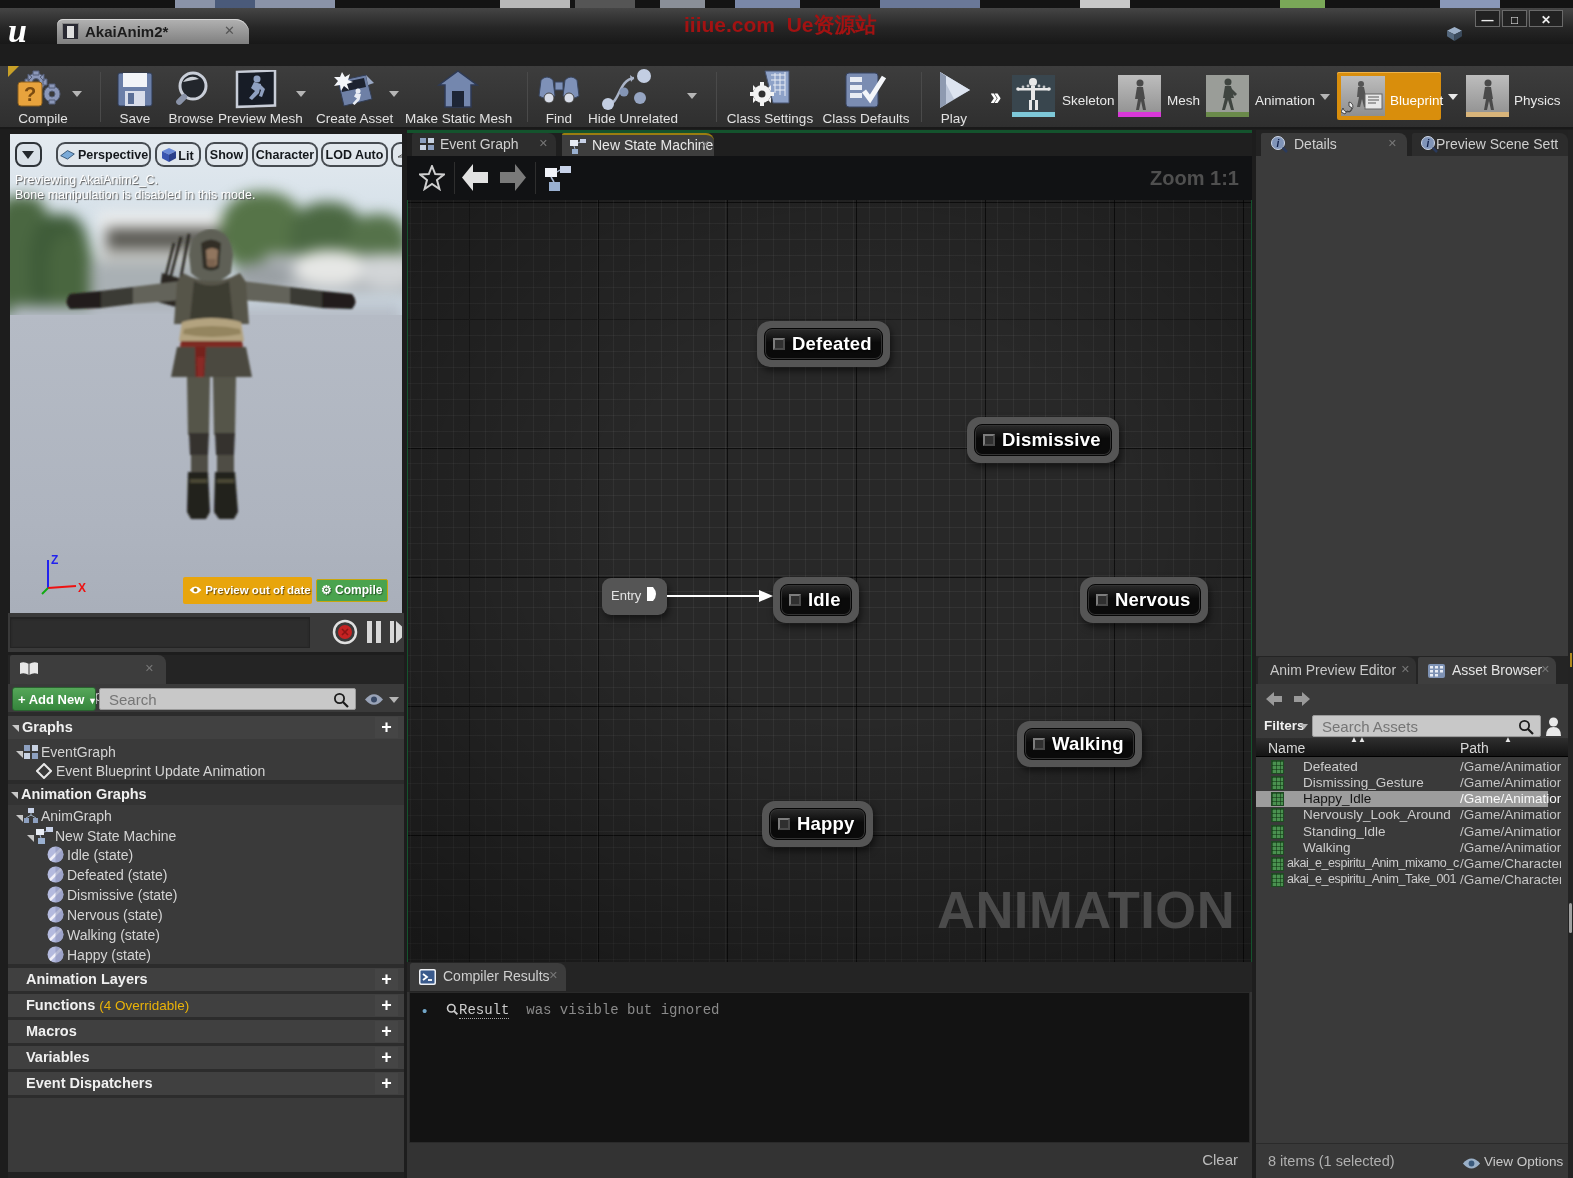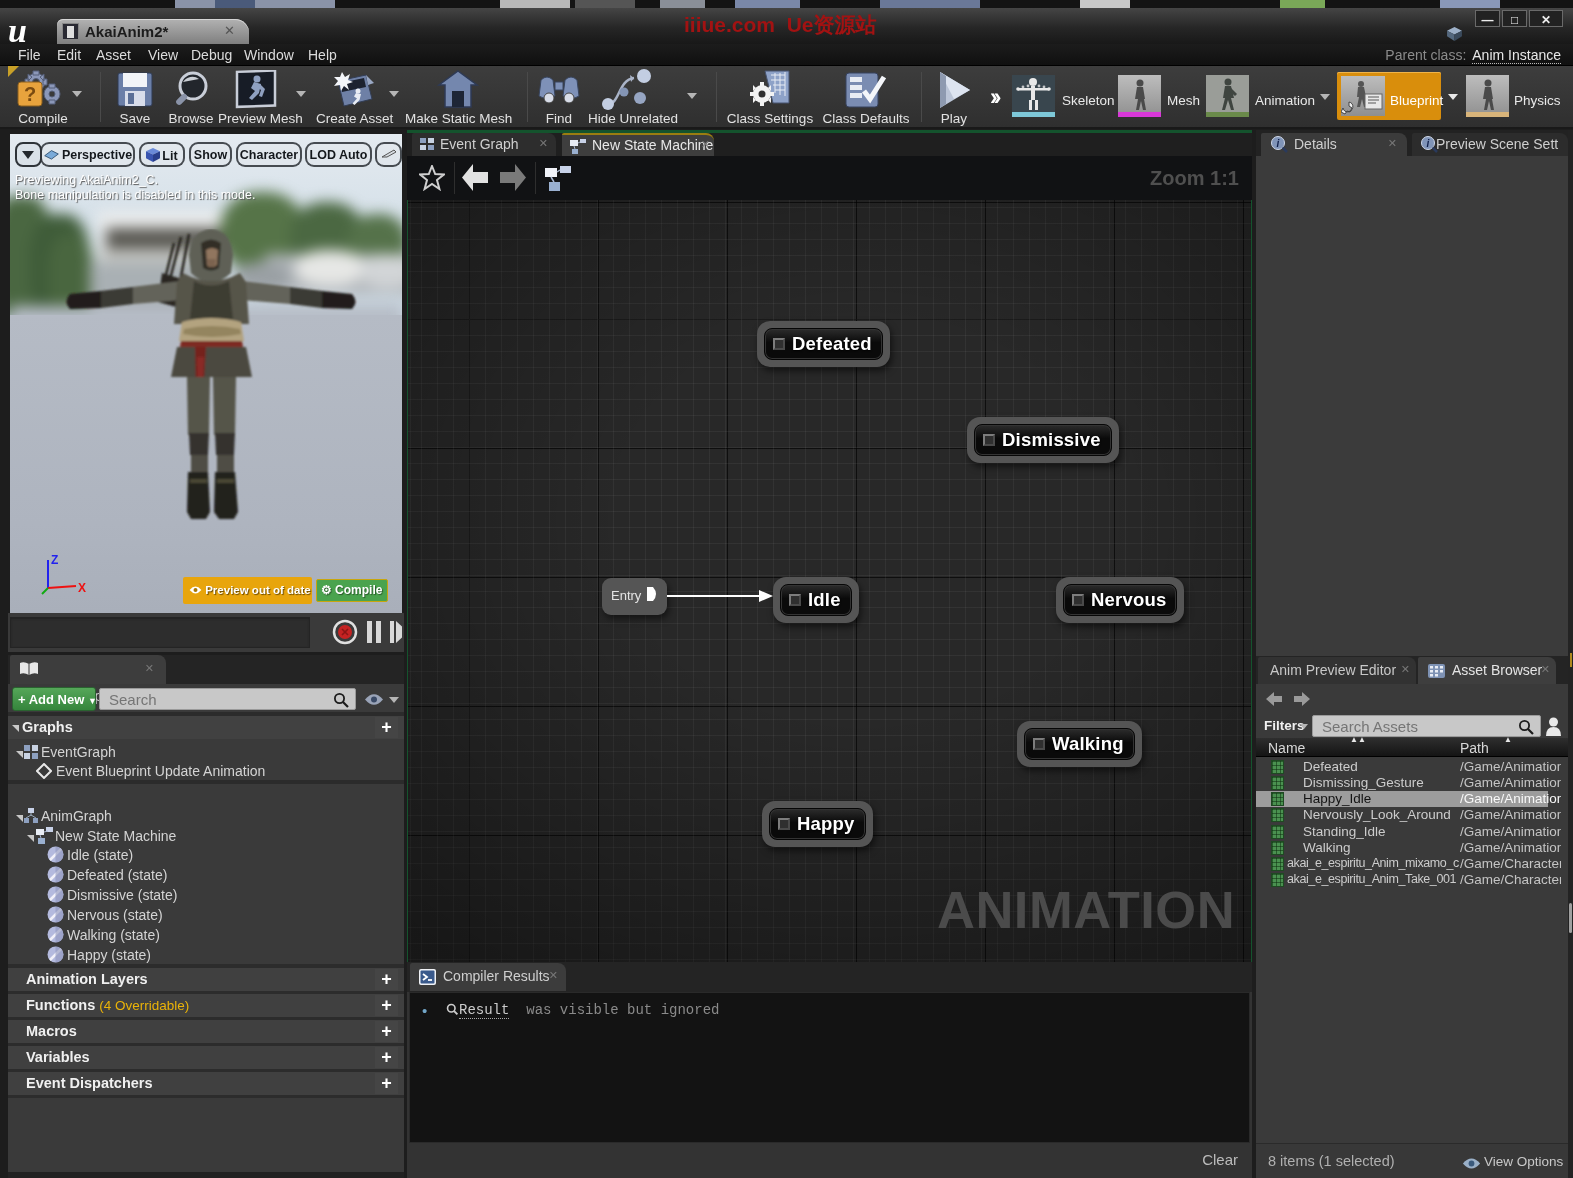--- a/index.html
+++ b/index.html
@@ -70,21 +70,21 @@
 #rightcol { left:1256px; top:130px; width:312px; height:1048px; background:#3a3a3a; }
 #fredge { left:1568px; top:130px; width:5px; height:1048px; background:#232323; }
 .searchbox { position:absolute; background:#c8c8c8; border-radius:2px; border:1px solid #9a9a9a; }
 .searchbox .ph { position:absolute; left:9px; top:2px; color:#757575; font-size:15px; }
 .magsvg { position:absolute; }
 .plusbox { position:absolute; width:23px; height:21px; background:#454545; color:#fff; font-size:18px; font-weight:bold; text-align:center; line-height:20px; }
 .hdr { position:absolute; left:0; width:100%; height:23px; background:#404040; }
 .hdr .ht { position:absolute; left:18px; top:3px; color:#f0f0f0; font-size:14.5px; font-weight:bold; }
 .row { position:absolute; color:#d4d4d4; font-size:14px; white-space:nowrap; }
 .coll { position:absolute; width:0; height:0; border-top:7px solid #c8c8c8; border-left:7px solid transparent; }
-.vbtn { top:8px; height:25px; border:2px solid rgba(42,47,53,0.85); border-radius:9px; background:rgba(225,230,234,0.28); color:#14181c; font-size:12.5px; font-weight:bold; text-align:center; padding-top:4px; white-space:nowrap; }
+.vbtn { top:8px; height:25px; border:2px solid rgba(42,47,53,0.85); border-radius:9px; background:rgba(225,230,234,0.28); color:#14181c; font-size:12.5px; font-weight:bold; text-align:center; padding-top:4px; white-space:nowrap;margin-left:16px; }
 .arow { position:absolute; left:0; width:305px; height:16px; overflow:hidden; white-space:nowrap; }
 .arow .gic { position:absolute; left:15px; top:1px; width:13px; height:14px; background:#4a9150; background-image:repeating-linear-gradient(to right, rgba(10,40,12,0.5) 0 1px, transparent 1px 4px), repeating-linear-gradient(to bottom, rgba(10,40,12,0.5) 0 1px, transparent 1px 4px); border:1px solid #1e4a22; }
 .arow .an { position:absolute; left:47px; top:0px; color:#cccccc; font-size:13.5px; max-width:153px; overflow:hidden; display:inline-block; }
 .arow .ap { position:absolute; left:204px; top:0px; color:#c4c4c4; font-size:13.5px; }
 .arow.sel { background:linear-gradient(to right,#9c9c9c 0 292px,rgba(0,0,0,0) 292px); }
 .arow.sel .an { color:#141414; }
 .arow.sel .ap { color:#f8f8f8; }
 </style>
 </head>
 <body>
@@ -112,30 +112,20 @@
     <svg id="cubeicon" class="abs" viewBox="0 0 16 15">
         <path d="M8 0 L16 4 L8 8 L0 4 Z" fill="#9db0c8"></path>
         <path d="M0 4 L8 8 L8 15 L0 10 Z" fill="#54687e"></path>
         <path d="M16 4 L8 8 L8 15 L16 10 Z" fill="#3a4a5c"></path>
       </svg>
     <div id="winbtns" class="abs">
       <div class="wbtn">—</div>
       <div class="wbtn">□</div>
       <div class="wbtn" style="width:34px;">✕</div>
     </div>
-  </div>
-  <div id="menubar" class="abs">
-    <div class="mi" style="left:18px;">File</div>
-    <div class="mi" style="left:57px;">Edit</div>
-    <div class="mi" style="left:96px;">Asset</div>
-    <div class="mi" style="left:148px;">View</div>
-    <div class="mi" style="left:191px;">Debug</div>
-    <div class="mi" style="left:244px;">Window</div>
-    <div class="mi" style="left:308px;">Help</div>
-    <div id="parentclass"><span class="pl">Parent class:</span><span class="pv">Anim Instance</span></div>
   </div>
   <div id="toolbar" class="abs">
     <div class="abs" style="left:8px;top:0;width:0;height:0;border-top:11px solid #c8a028;border-right:11px solid transparent;"></div>
 
     <svg class="abs" style="left:14px;top:4px;" width="58" height="40" viewBox="0 0 58 40">
       <g fill="#8b97b8" stroke="#555f78" stroke-width="1">
         <circle cx="22" cy="12" r="9"></circle>
           <circle cx="22" cy="12" r="3.5" fill="#3a3a3a"></circle>
         <path d="M22 1 l3 0 0 4 -6 0 0-4z M22 23 l3 0 0-4 -6 0 0 4z M11 12 l0 3 4 0 0-6 -4 0z M33 12 l0 3 -4 0 0-6 4 0z M14 4 l4 3 -4 4z M30 4 l-4 3 4 4z"></path>
         <circle cx="38" cy="24" r="8"></circle>
@@ -473,20 +463,24 @@
         <rect x="0" y="0" width="6" height="6" fill="#8da0c0"></rect>
         <rect x="8" y="0" width="6" height="6" fill="#c8d2e2"></rect>
         <rect x="0" y="8" width="6" height="6" fill="#c8d2e2"></rect>
         <rect x="8" y="8" width="6" height="6" fill="#8da0c0"></rect>
       </svg>
     <div class="row" style="left:48px;top:108px;">Event Blueprint Update Animation</div>
     <svg class="abs" style="left:28px;top:108px;" width="16" height="16" viewBox="0 0 16 16">
         <path d="M8 1 L15 8 L8 15 L1 8 Z" fill="none" stroke="#e8e8e8" stroke-width="2"></path>
         <path d="M8 4 L12 8 L8 12 L4 8 Z" fill="#3a3a3a"></path>
       </svg>
+    <div class="hdr" style="top:129px;height:21px;background:#333333;">
+        <div class="ht" style="left:13px;top:2px;">Animation Graphs</div>
+        <div class="coll" style="left:3px;top:8px;"></div>
+      </div>
     <div class="row" style="left:33px;top:153px;">AnimGraph</div>
     <div class="coll" style="left:8px;top:160px;"></div>
     <svg class="abs" style="left:15px;top:153px;" width="16" height="15" viewBox="0 0 16 15">
         <rect x="5" y="0" width="6" height="5" fill="#c8d2e8"></rect>
         <rect x="1" y="10" width="5" height="5" fill="#8da0c0"></rect>
         <rect x="10" y="10" width="5" height="5" fill="#8da0c0"></rect>
         <path d="M8 5 v3 M3 10 l5-3 5 3" stroke="#9ab" fill="none"></path>
       </svg>
     <div class="row" style="left:47px;top:173px;">New State Machine</div>
     <div class="coll" style="left:19px;top:180px;"></div>
@@ -611,21 +605,21 @@
             <div class="nic"></div>
             <div class="nt">Dismissive</div>
           </div>
         </div>
       <div class="node" style="left:365px;top:377px;">
           <div class="nin">
             <div class="nic"></div>
             <div class="nt">Idle</div>
           </div>
         </div>
-      <div class="node" style="left:648px;top:377px;">
+      <div class="node" style="left:672px;top:377px;">
           <div class="nin">
             <div class="nic"></div>
             <div class="nt">Nervous</div>
           </div>
         </div>
       <div class="node" style="left:609px;top:521px;">
           <div class="nin">
             <div class="nic"></div>
             <div class="nt">Walking</div>
           </div>

